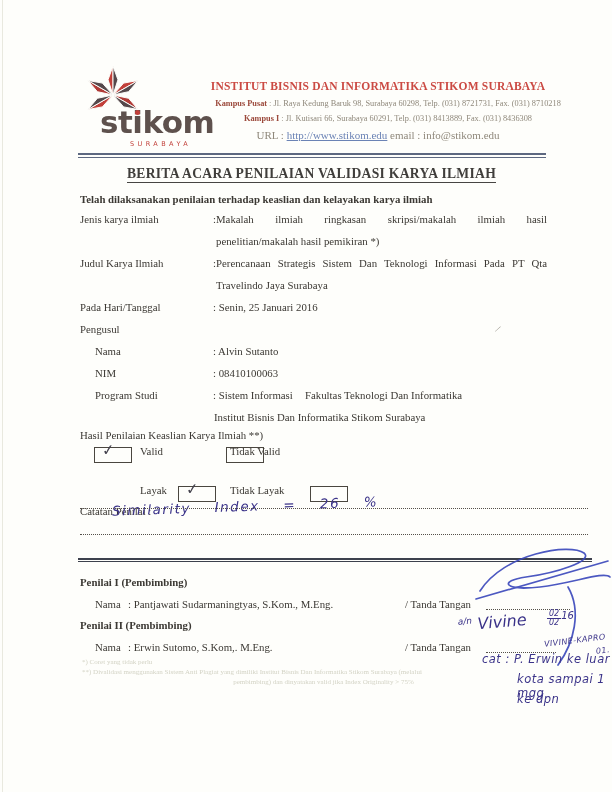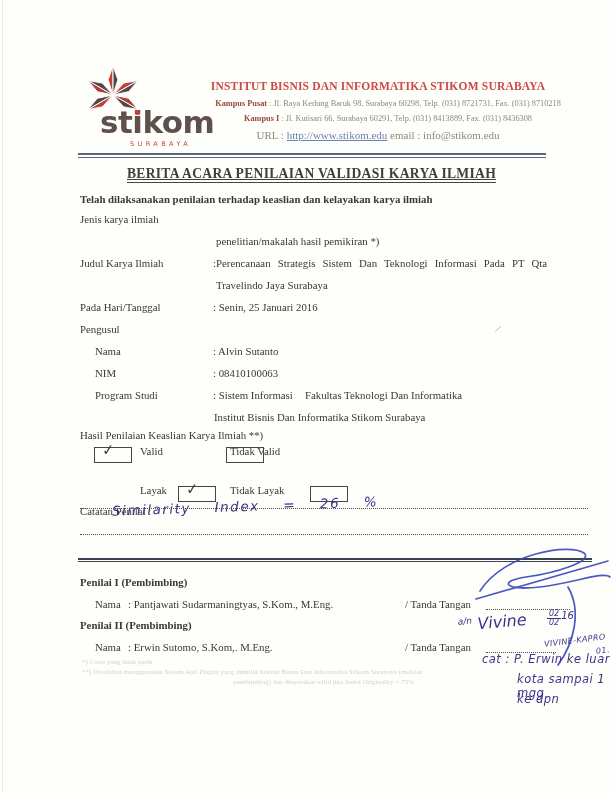--- a/index.html
+++ b/index.html
@@ -18,21 +18,21 @@
   .logo-sub{font-family:"DejaVu Sans",sans-serif;font-size:6.5px;letter-spacing:3.4px;color:#c2423c;}
   .i-dot{width:5px;height:5px;border-radius:50%;background:#c2403a;}
   .rule1{border-top:2.5px solid #5d6880;}
   .rule1 .inner{margin-top:1.5px;border-top:1px solid #5d6880;}
   .rule2{border-top:2.8px solid #3d414d;}
   .rule2 .inner{margin-top:1.2px;border-top:1.4px solid #3d414d;}
 
   
   .t{font-size:10.8px;}
   .b{font-weight:bold;}
-  .title{width:467px;text-align:center;font-size:13.6px;font-weight:bold;color:#403e3b;letter-spacing:.3px;text-decoration:underline;}
+  .title{width:467px;text-align:center;font-size:13.6px;font-weight:bold;color:#403e3b;letter-spacing:.3px;}
   .title span{border-bottom:1.6px solid #474543;padding-bottom:1px;}
   .justify1{text-align:justify;text-align-last:justify;}
   .val{width:334px;}
 
   
   .cbox{width:36px;height:14px;border:1.7px solid #4a463f;display:inline-block;position:relative;background:transparent;}
   .tick{position:absolute;left:7px;top:-7px;font-size:15px;color:#43414c;transform:rotate(-6deg);font-family:"DejaVu Sans",sans-serif;}
 
   .dotline{border-bottom:1.7px dotted #55514a;}
   .dots{display:inline-block;border-bottom:1.6px dotted #55514a;height:10px;}
@@ -91,20 +91,21 @@
 
   
   <div class="abs title" style="left:78px;top:166px">
     <span>BERITA ACARA PENILAIAN VALIDASI KARYA ILMIAH</span>
   </div>
 
   <div class="abs t b" style="left:80px;top:193px">Telah dilaksanakan penilaian terhadap keaslian dan kelayakan karya ilmiah</div>
 
   
   <div class="abs t" style="left:80px;top:213px">Jenis karya ilmiah</div>
+  <div class="abs t val justify1" style="left:213px;top:213px">:Makalah ilmiah ringkasan skripsi/makalah ilmiah hasil</div>
   <div class="abs t" style="left:216px;top:235px">penelitian/makalah hasil pemikiran *)</div>
 
   <div class="abs t" style="left:80px;top:257px">Judul Karya Ilmiah</div>
   <div class="abs t val justify1" style="left:213px;top:257px">:Perencanaan Strategis Sistem Dan Teknologi Informasi Pada PT Qta</div>
   <div class="abs t" style="left:216px;top:279px">Travelindo Jaya Surabaya</div>
 
   <div class="abs t" style="left:80px;top:301px">Pada Hari/Tanggal</div>
   <div class="abs t" style="left:213px;top:301px">: Senin, 25 Januari 2016</div>
 
   <div class="abs t" style="left:80px;top:323px">Pengusul</div>

